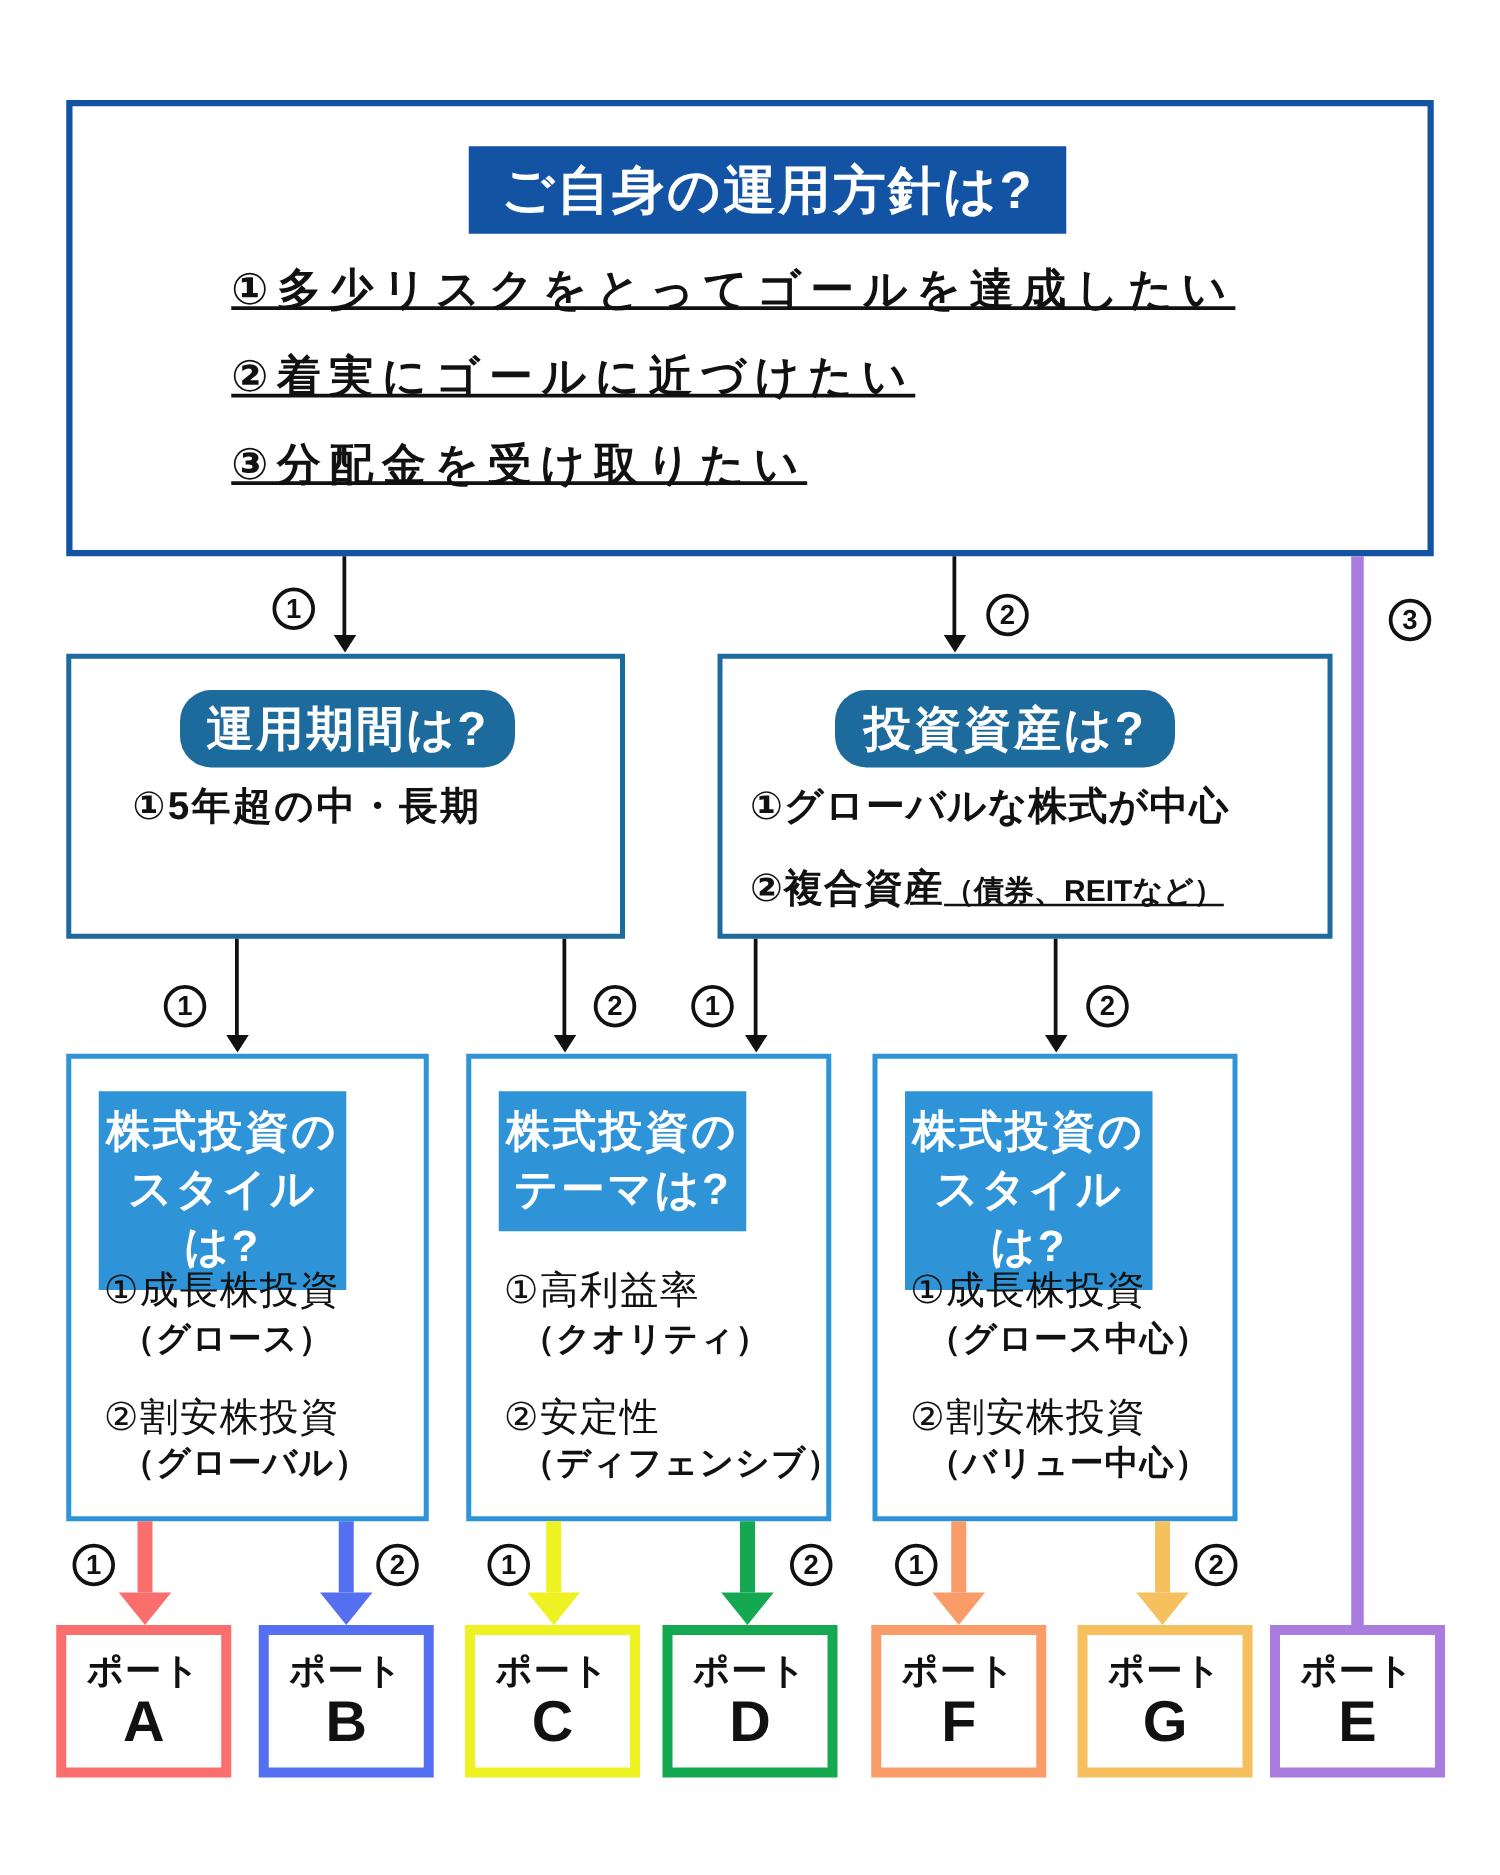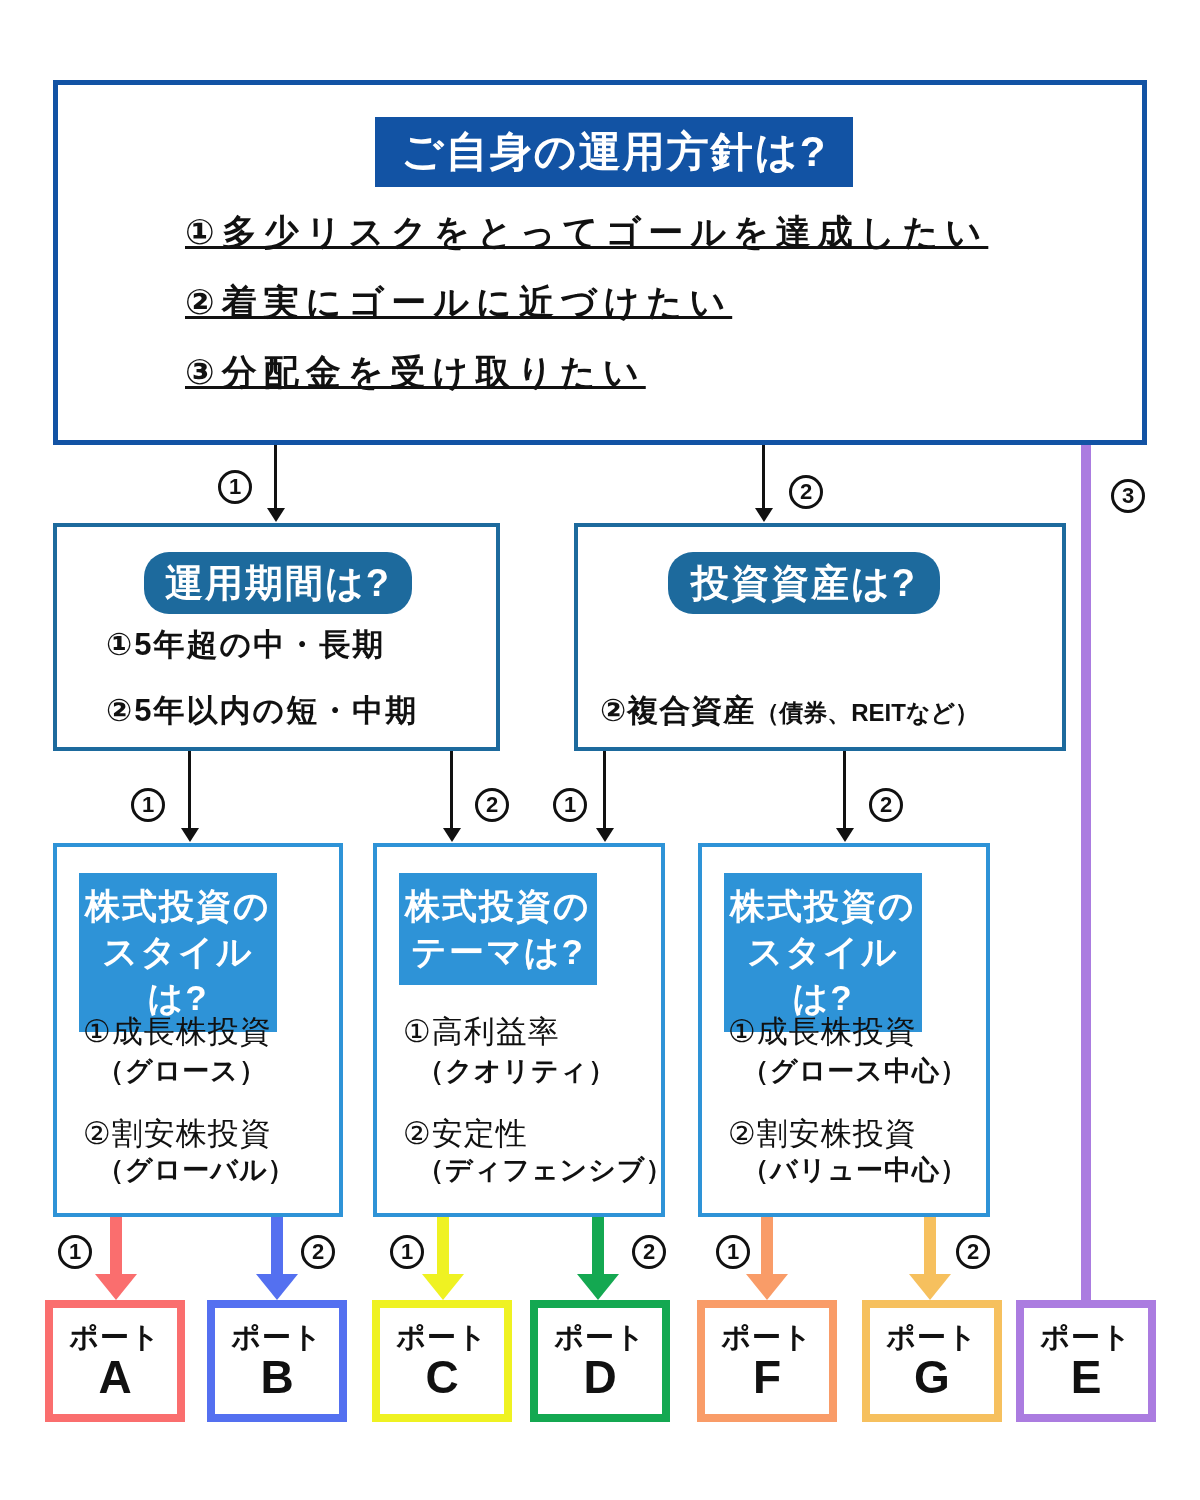--- a/index.html
+++ b/index.html
@@ -12,21 +12,21 @@
   .top-box{left:53px;top:80px;width:1094px;height:365px;border:5px solid var(--c,#1253a4);}
   .top-hdr{position:absolute;left:317px;top:32px;width:478px;height:70px;background:var(--c,#1253a4);
            color:#fff;font-size:42px;font-weight:800;display:flex;align-items:center;justify-content:center;
            letter-spacing:2px;}
   .top-opt{position:absolute;left:127px;font-size:35px;font-weight:800;letter-spacing:7px;line-height:44px;white-space:nowrap;text-decoration:underline;}
 
   .l2-box{top:523px;height:228px;border:4px solid var(--c,#1d6a9d);}
   .l2-hdr{position:absolute;top:25px;height:62px;background:var(--c,#1d6a9d);color:#fff;font-size:38px;font-weight:800;
           display:flex;align-items:center;justify-content:center;letter-spacing:2px;border-radius:25px;}
   .l2-opt{position:absolute;font-size:31px;font-weight:800;letter-spacing:2px;line-height:38px;white-space:nowrap;}
-  .l2-note{font-size:24px;letter-spacing:0;font-weight:800;}
+  .l2-note{font-size:24px;letter-spacing:0;font-weight:800;text-decoration:underline;}
 
   .l3-box{top:843px;height:374px;border:4px solid var(--c,#2e93d7);}
   .l3-hdr{position:absolute;left:22px;top:26px;width:198px;background:var(--c,#2e93d7);color:#fff;
           font-size:35px;font-weight:800;text-align:center;line-height:1.32;padding:10px 0;letter-spacing:2px;}
   .l3-opt{position:absolute;left:26px;font-size:31px;font-weight:400;letter-spacing:1px;line-height:36px;white-space:nowrap;}
   .l3-sub{position:absolute;left:40px;font-size:27px;font-weight:800;letter-spacing:1px;line-height:34px;white-space:nowrap;}
 
   
   .varrow{position:absolute;width:3px;background:#111;}
   .varrow::after{content:'';position:absolute;left:50%;bottom:-13px;transform:translateX(-50%);
@@ -67,25 +67,25 @@
   <div class="varrow" style="left:274px;top:445px;height:64px;"></div>
   <div class="cnum" style="left:218px;top:470px;">1</div>
   <div class="varrow" style="left:762px;top:445px;height:64px;"></div>
   <div class="cnum" style="left:789px;top:475px;">2</div>
   <div class="pline" style="--c: #ab7ce0;"></div>
   <div class="cnum" style="left:1111px;top:479px;">3</div>
 
   <div class="qbox l2-box" style="left: 53px; width: 447px; --c: #1d6a9d;">
     <div class="l2-hdr" style="left:87px;width:268px;">運用期間は?</div>
     <div class="l2-opt" style="left:49px;top:99px;">①5年超の中・長期</div>
-    <div class="l2-opt" style="left:49px;top:165px;">②5年以内の短・中期</div>
   </div>
 
   <div class="qbox l2-box" style="left: 538px; width: 492px; margin-left: 36px; --c: #1d6a9d;">
     <div class="l2-hdr" style="left:90px;width:272px;">投資資産は?</div>
+    <div class="l2-opt" style="left:22px;top:99px;letter-spacing:1px;">①グローバルな株式が中心</div>
     <div class="l2-opt" style="left:22px;top:165px;letter-spacing:1px;">
       <span>②複合資産</span><span class="l2-note">（債券、REITなど）</span>
     </div>
   </div>
 
   <div class="varrow" style="left:188px;top:751px;height:78px;"></div>
   <div class="cnum" style="left:131px;top:788px;">1</div>
   <div class="varrow" style="left:450px;top:751px;height:78px;"></div>
   <div class="cnum" style="left:475px;top:788px;">2</div>
   <div class="varrow" style="left:603px;top:751px;height:78px;"></div>

